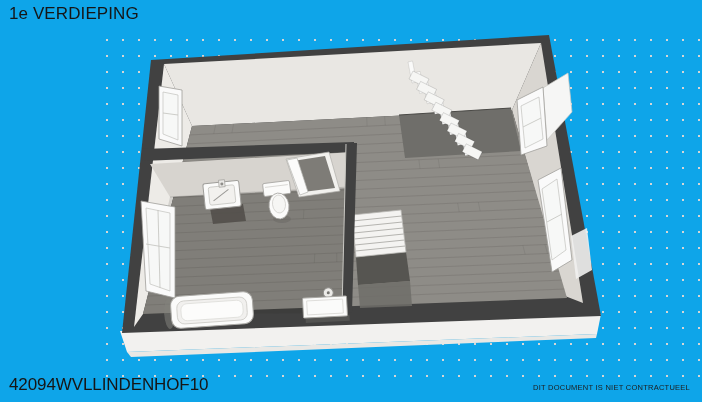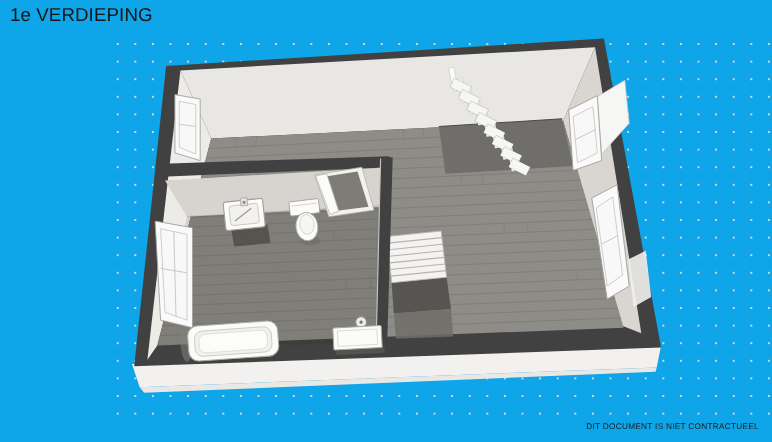--- a/index.html
+++ b/index.html
@@ -169,14 +169,15 @@
         <g transform="translate(325,307) rotate(-3)">
           <rect x="-20" y="9" width="44" height="6" fill="#6e6d69" opacity="0.4"></rect>
           <circle cx="4" cy="-14" r="5" fill="#ecebe8" stroke="#8e8d89" stroke-width="1"></circle>
           <circle cx="4" cy="-14" r="1.5" fill="#777672"></circle>
           <rect x="-22" y="-10" width="44" height="20" rx="1" fill="#fbfbfa" stroke="#a6a5a1" stroke-width="0.9"></rect>
           <rect x="-18" y="-7" width="36" height="14" fill="none" stroke="#d8d7d3" stroke-width="0.8"></rect>
         </g>
       </g>
     </svg>
   <div id="title" class="lbl">1e VERDIEPING</div>
+  <div id="code" class="lbl">42094WVLLINDENHOF10</div>
   <div id="disclaimer" class="lbl">DIT DOCUMENT IS NIET CONTRACTUEEL</div>
 </div>
 
 </body></html>

